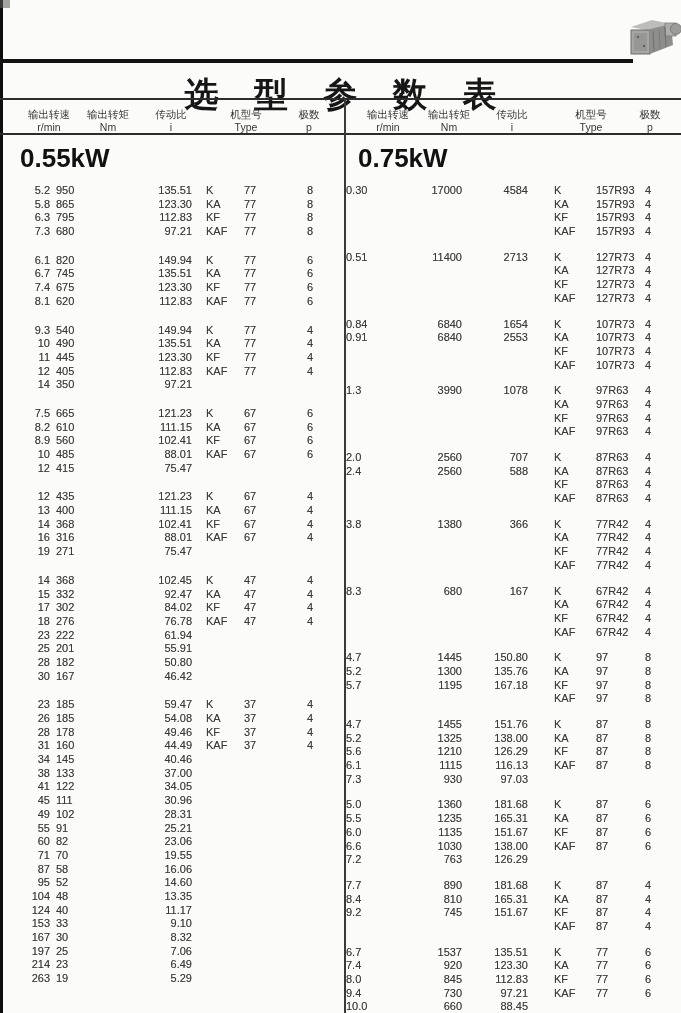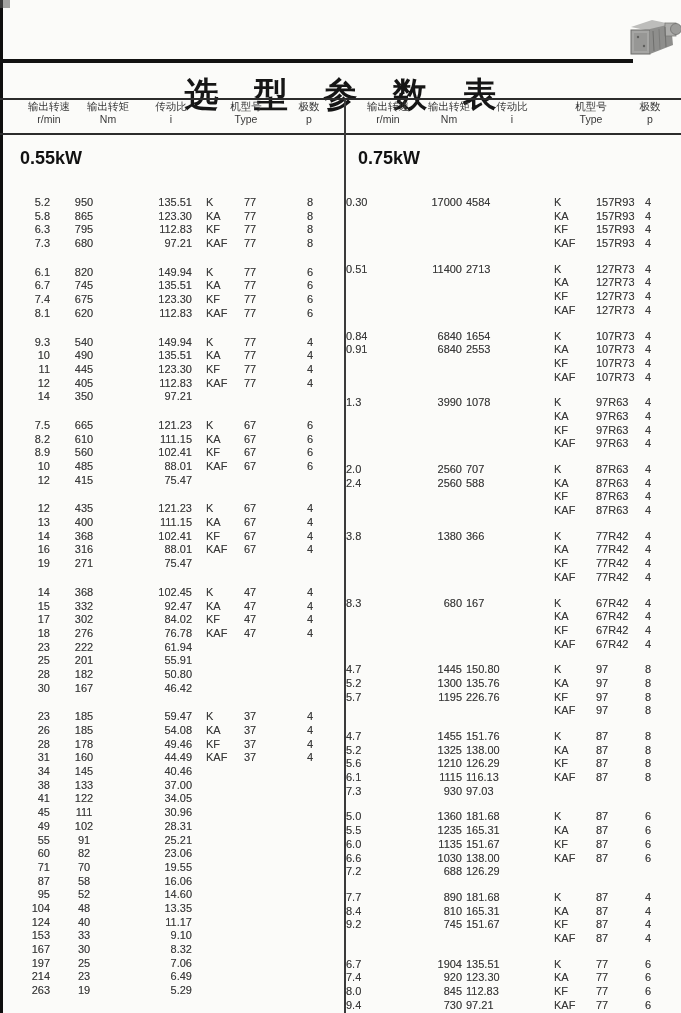--- a/index.html
+++ b/index.html
@@ -16,51 +16,51 @@
   .rule-thin-a{position:absolute;left:0;top:98px;width:681px;height:2px;background:#2c2c2c;}
   .rule-thin-b{position:absolute;left:0;top:133px;width:681px;height:2px;background:#2c2c2c;}
   .vdivider{position:absolute;left:344px;top:99px;width:2px;height:914px;background:#3a3a3a;}
   .page-title{
     position:absolute;left:0;top:76px;width:100%;text-align:center;
     font-size:34px;line-height:36px;font-weight:bold;color:#161616;
     letter-spacing:13px;text-indent:13px;white-space:nowrap;
   }
   .logo{position:absolute;left:624px;top:13px;width:57px;height:48px;}
 
-  .header-half{position:absolute;top:100px;height:29px;}
+  .header-half{position:absolute;top:108px;height:29px;}
   .hh-left{left:8px;width:334px;}
   .hh-right{left:346px;width:330px;}
   .hcell{position:absolute;top:0;transform:translateX(-50%);text-align:center;
          font-size:10.5px;line-height:13px;color:#383838;white-space:nowrap;}
   .hh-left .hc0{left:41px;} .hh-left .hc1{left:100px;} .hh-left .hc2{left:163px;}
   .hh-left .hc3{left:238px;} .hh-left .hc4{left:301px;}
   .hh-right .hc0{left:42px;} .hh-right .hc1{left:103px;} .hh-right .hc2{left:166px;}
   .hh-right .hc3{left:245px;} .hh-right .hc4{left:304px;}
 
   .data-half{position:absolute;top:142px;}
   .half-left{left:8px;width:334px;}
   .half-right{left:346px;width:334px;}
-  .power{margin:2px 0 0 12px;font-size:18px;line-height:28px;font-weight:800;
+  .power{margin:2px 0 0 12px;font-size:26px;line-height:28px;font-weight:800;
          color:#111;letter-spacing:0;}
-  .groups{margin-top:24px;}
+  .groups{margin-top:12px;}
   .half-left  .group{margin-bottom:15px;}
   .half-right .group{margin-bottom:12px;}
 
   .row{display:flex;height:13.7px;line-height:13.7px;font-size:11px;color:#3a3a3a;
        white-space:nowrap;text-shadow:0 0 .4px rgba(40,40,40,.45);}
   .c{flex:0 0 auto;overflow:visible;}
   .half-left  .speed {width:48px;padding-right:6px;text-align:right;}
-  .half-left  .torque{width:64px;padding-right:8px;text-align:center;}
+  .half-left  .torque{width:64px;padding-right:8px;text-align:left;}
   .half-left  .ratio {width:78px;padding-right:6px;text-align:right;}
   .half-left  .type  {width:100px;padding-left:8px;text-align:left;}
   .half-left  .prefix{display:inline-block;width:38px;}
   .half-left  .poles {width:24px;text-align:center;}
   .half-right .speed {width:56px;padding-right:6px;}
   .half-right .torque{width:64px;padding-right:4px;text-align:right;}
-  .half-right .ratio {width:64px;padding-right:2px;text-align:left;}
+  .half-right .ratio {width:64px;padding-right:2px;text-align:right;}
   .half-right .type  {width:108px;padding-left:24px;text-align:left;}
   .half-right .prefix{display:inline-block;width:42px;}
   .half-right .poles {width:20px;text-align:center;}
 </style>
 </head>
 <body>
 
 <div class="page">
 
   <div class="edge-left"></div>
@@ -739,21 +739,21 @@
           <div class="row">
       <span class="c speed">5.2</span>
       <span class="c torque">1300</span>
       <span class="c ratio">135.76</span>
       <span class="c type"><span class="prefix">KA</span><span class="size">97</span></span>
       <span class="c poles">8</span>
     </div>
           <div class="row">
       <span class="c speed">5.7</span>
       <span class="c torque">1195</span>
-      <span class="c ratio">226.76</span>
+      <span class="c ratio">167.18</span>
       <span class="c type"><span class="prefix">KF</span><span class="size">97</span></span>
       <span class="c poles">8</span>
     </div>
           <div class="row">
       <span class="c speed"></span>
       <span class="c torque"></span>
       <span class="c ratio"></span>
       <span class="c type"><span class="prefix">KAF</span><span class="size">97</span></span>
       <span class="c poles">8</span>
     </div>
@@ -819,21 +819,21 @@
     </div>
           <div class="row">
       <span class="c speed">6.6</span>
       <span class="c torque">1030</span>
       <span class="c ratio">138.00</span>
       <span class="c type"><span class="prefix">KAF</span><span class="size">87</span></span>
       <span class="c poles">6</span>
     </div>
           <div class="row">
       <span class="c speed">7.2</span>
-      <span class="c torque">688</span>
+      <span class="c torque">763</span>
       <span class="c ratio">126.29</span>
       <span class="c type"><span class="prefix"></span><span class="size"></span></span>
       <span class="c poles"></span>
     </div>
         </div>
         <div class="group">
           <div class="row">
       <span class="c speed">7.7</span>
       <span class="c torque">890</span>
       <span class="c ratio">181.68</span>
@@ -858,21 +858,21 @@
       <span class="c speed"></span>
       <span class="c torque"></span>
       <span class="c ratio"></span>
       <span class="c type"><span class="prefix">KAF</span><span class="size">87</span></span>
       <span class="c poles">4</span>
     </div>
         </div>
         <div class="group">
           <div class="row">
       <span class="c speed">6.7</span>
-      <span class="c torque">1904</span>
+      <span class="c torque">1537</span>
       <span class="c ratio">135.51</span>
       <span class="c type"><span class="prefix">K</span><span class="size">77</span></span>
       <span class="c poles">6</span>
     </div>
           <div class="row">
       <span class="c speed">7.4</span>
       <span class="c torque">920</span>
       <span class="c ratio">123.30</span>
       <span class="c type"><span class="prefix">KA</span><span class="size">77</span></span>
       <span class="c poles">6</span>

